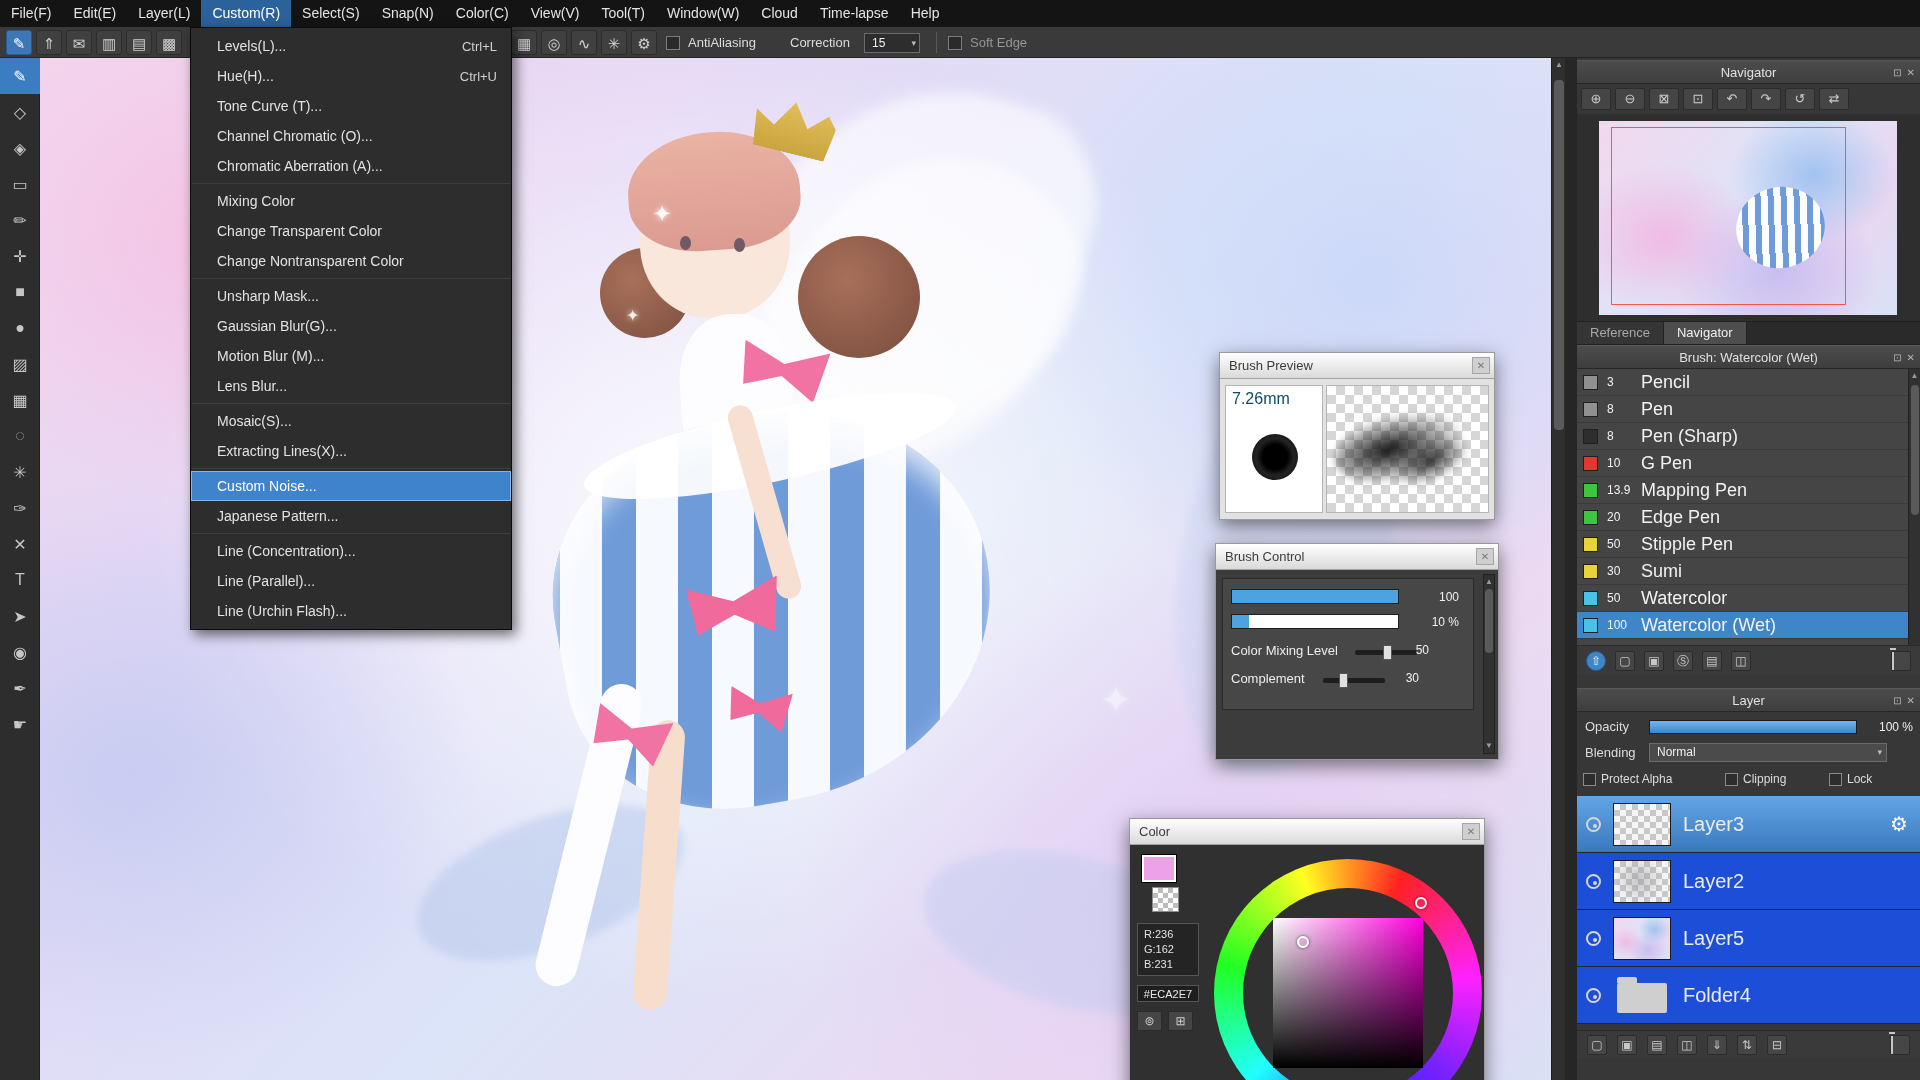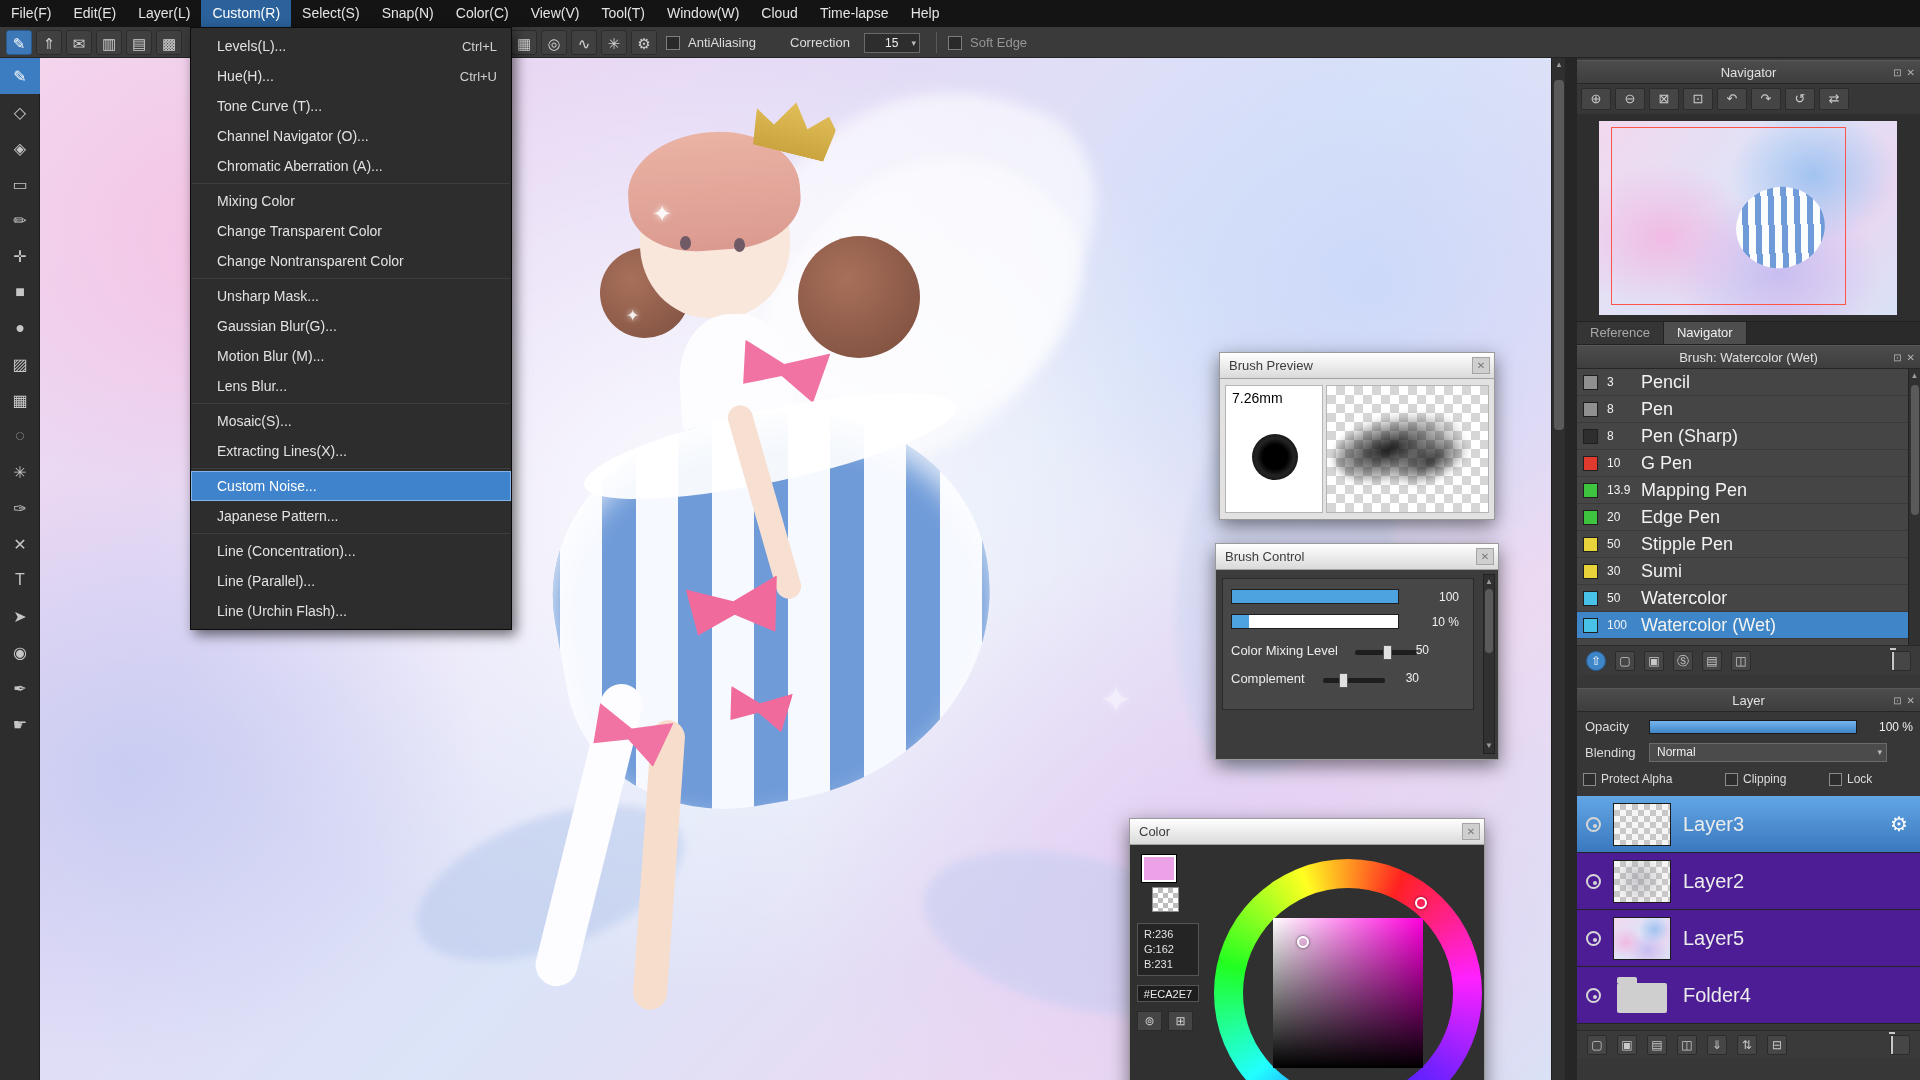--- a/index.html
+++ b/index.html
@@ -14,21 +14,21 @@
   .menu-item.active{background:#2b629c;color:#fff}
 
   
   #toolbar{position:absolute;left:0;top:27px;width:1920px;height:31px;background:#3a3a3a;border-bottom:1px solid #232323;z-index:5}
   .tb-icon{position:absolute;top:3px;width:26px;height:25px;color:#d0d0d0;font-size:15px;text-align:center;line-height:25px;background:#404040;border:1px solid #2c2c2c;border-radius:3px}
   .tb-icon.sel{background:#3c78b8;color:#fff;border-color:#2a5a8c}
   .tb-label{position:absolute;top:0;line-height:31px;font-size:13px;color:#dcdcdc}
   .tb-label.dim{color:#969696}
   .tb-check{position:absolute;top:9px;width:14px;height:14px;background:#2a2a2a;border:1px solid #7d7d7d}
   .tb-divider{position:absolute;top:5px;width:1px;height:21px;background:#5a5a5a}
-  #correction-dd{position:absolute;left:864px;top:6px;width:56px;height:20px;background:#2d2d2d;border:1px solid #6a6a6a;color:#eee;font-size:12px;line-height:18px;padding-left:20px}
+  #correction-dd{position:absolute;left:864px;top:6px;width:56px;height:20px;background:#2d2d2d;border:1px solid #6a6a6a;color:#eee;font-size:12px;line-height:18px;padding-left:7px}
   #correction-dd .dd-arrow{position:absolute;right:3px;top:0;font-size:9px;color:#bbb;line-height:18px}
 
   
   #tools{position:absolute;left:0;top:58px;width:40px;height:1022px;background:#2d2d2d;border-right:1px solid #1d1d1d;z-index:5}
   .tool-cell{width:40px;height:36px;display:flex;align-items:center;justify-content:center;color:#c6c6c6;font-size:16px}
   .tool-cell.sel{background:#3c7cc0;color:#fff}
 
   
   #canvas{position:absolute;left:40px;top:58px;width:1511px;height:1022px;overflow:hidden;z-index:1}
   .art{position:absolute}
@@ -76,42 +76,42 @@
   .lp-label{position:absolute;font-size:13px;color:#dcdcdc}
   .lp-slider{position:absolute;height:14px;background:#262626;border:1px solid #1b1b1b}
   .lp-fill{height:100%;background:linear-gradient(#74b4ec,#3f86c8)}
   .lp-value{position:absolute;font-size:12px;color:#eee;text-align:right}
   .lp-dd{position:absolute;height:19px;background:#4b4b4b;border:1px solid #6a6a6a;font-size:12px;color:#eee;line-height:17px;padding-left:7px}
   .lp-dd .dd-arrow{position:absolute;right:4px;top:0;font-size:9px;color:#bbb;line-height:17px}
   .chk{position:absolute;display:flex;align-items:center;gap:5px;font-size:12px;color:#dcdcdc;top:4px}
   .chk-box{width:13px;height:13px;background:#2d2d2d;border:1px solid #8a8a8a;flex:none}
 
   .layer-list{position:absolute;top:738px;left:0;width:343px}
-  .layer-row{position:relative;height:57px;background:#4c1d95;border-bottom:1px solid #242424}
+  .layer-row{position:relative;height:57px;background:#1d4ed8;border-bottom:1px solid #242424}
   .layer-row.sel{background:linear-gradient(#62a6e6,#3a78bd)}
   .vis-circle{position:absolute;left:9px;top:21px;width:15px;height:15px;border:2px solid #d6d6d6;border-radius:50%}
   .vis-circle::after{content:"";position:absolute;left:4.5px;top:4.5px;width:4px;height:4px;background:#d6d6d6;border-radius:50%}
   .layer-thumb{position:absolute;left:36px;top:7px;width:58px;height:43px;border:1px solid #1c1c1c;background:repeating-conic-gradient(#c8c8c8 0 25%,#f5f5f5 0 50%) 0 0/12px 12px;overflow:hidden}
   .layer-name{position:absolute;left:106px;top:0;line-height:57px;font-size:20px;color:#ececec}
   .layer-gear{position:absolute;right:12px;top:0;line-height:57px;font-size:20px;color:#fff}
   .folder-icon{position:absolute;left:40px;top:16px;width:50px;height:30px;background:#cfcfcf;border-radius:2px}
   .folder-icon::before{content:"";position:absolute;top:-6px;left:0;width:20px;height:6px;background:#cfcfcf;border-radius:2px 2px 0 0}
   .layer-footer{position:absolute;top:972px;left:0;width:343px;height:28px;background:#3a3a3a;border-top:1px solid #2a2a2a;display:flex;align-items:center;gap:10px;padding:0 10px}
 
   
   .float{position:absolute;z-index:40;background:#3f3f3f;border:1px solid #9a9a9a;box-shadow:0 6px 18px rgba(0,0,0,.5)}
   .float-title{height:26px;background:linear-gradient(#ffffff,#dadada);border-bottom:1px solid #a2a2a2;font-size:13px;color:#3c3c3c;line-height:25px;padding-left:9px;position:relative}
   .float-close{position:absolute;right:4px;top:4px;width:18px;height:17px;text-align:center;line-height:16px;font-size:10px;color:#777;background:#cfcfcf;border:1px solid #a5a5a5}
   .checker{background:repeating-conic-gradient(#d6d6d6 0 25%,#ffffff 0 50%) 0 0/18px 18px}
 
   
   #brush-preview{left:1219px;top:352px;width:276px;height:168px}
   .bp-content{position:absolute;left:0;top:26px;right:0;bottom:0;background:#e2e2e2}
   .bp-left{position:absolute;left:5px;top:6px;width:98px;height:128px;background:#fff;border:1px solid #b5b5b5}
-  .bp-size{position:absolute;left:6px;top:4px;font-size:14px;color:#000000}
+  .bp-size{position:absolute;left:6px;top:4px;font-size:16px;color:#0c4a6e}
   .bp-dot{position:absolute;left:26px;top:48px;width:46px;height:46px;border-radius:50%;background:radial-gradient(circle,#000 38%,#242424 58%,#000 100%)}
   .bp-right{position:absolute;left:106px;top:6px;width:163px;height:128px;overflow:hidden;border:1px solid #b5b5b5}
   .bp-blob{position:absolute;border-radius:50%;filter:blur(3px)}
 
   
   #brush-control{left:1215px;top:543px;width:284px;height:217px}
   .bc-content{position:absolute;left:0;top:26px;right:0;bottom:0;background:#3c3c3c}
   .bc-inner{position:absolute;left:6px;top:8px;width:252px;height:132px;background:#474747;border:1px solid #2a2a2a}
   .bc-bar{position:absolute;left:8px;width:168px;height:15px;background:#fff;border:1px solid #1e1e1e}
   .bc-bar-fill{height:100%;background:#4da3e0}
@@ -554,21 +554,21 @@
         <span class="fm-key">Ctrl+L</span>
       </div>
     <div class="fm-item">
         <span class="fm-label">Hue(H)...</span>
         <span class="fm-key">Ctrl+U</span>
       </div>
     <div class="fm-item">
         <span class="fm-label">Tone Curve (T)...</span>
       </div>
     <div class="fm-item">
-        <span class="fm-label">Channel Navigator (O)...</span>
+        <span class="fm-label">Channel Chromatic (O)...</span>
       </div>
     <div class="fm-item">
         <span class="fm-label">Chromatic Aberration (A)...</span>
       </div>
     <div class="fm-sep"></div>
     <div class="fm-item">
         <span class="fm-label">Mixing Color</span>
       </div>
     <div class="fm-item">
         <span class="fm-label">Change Transparent Color</span>

